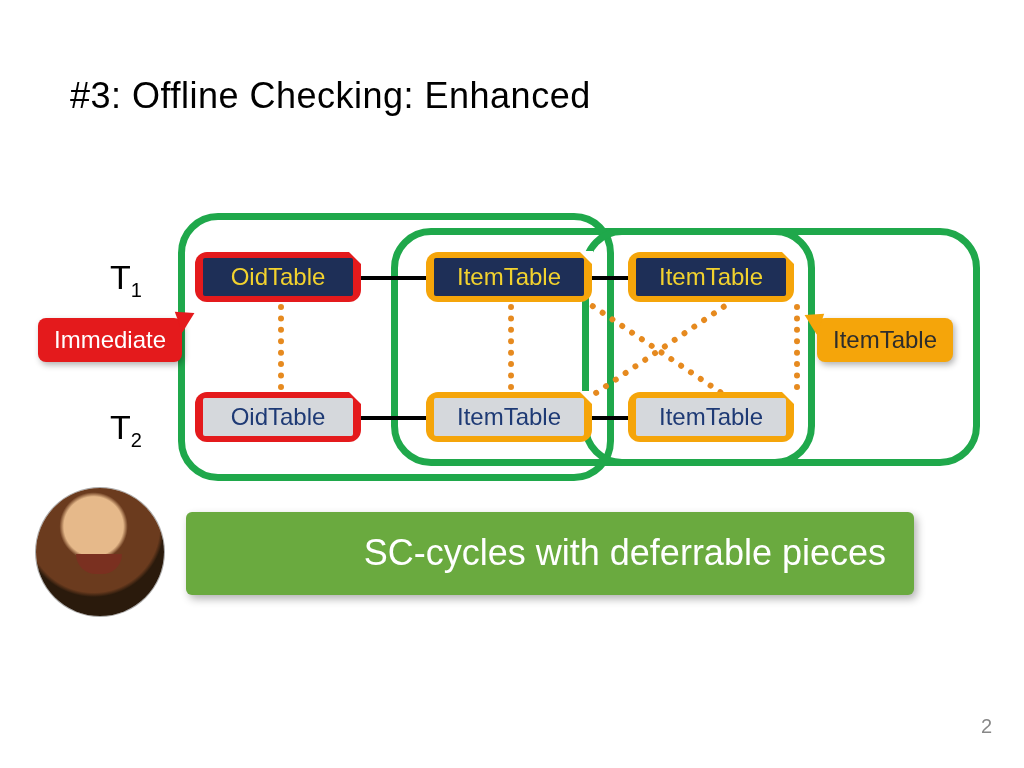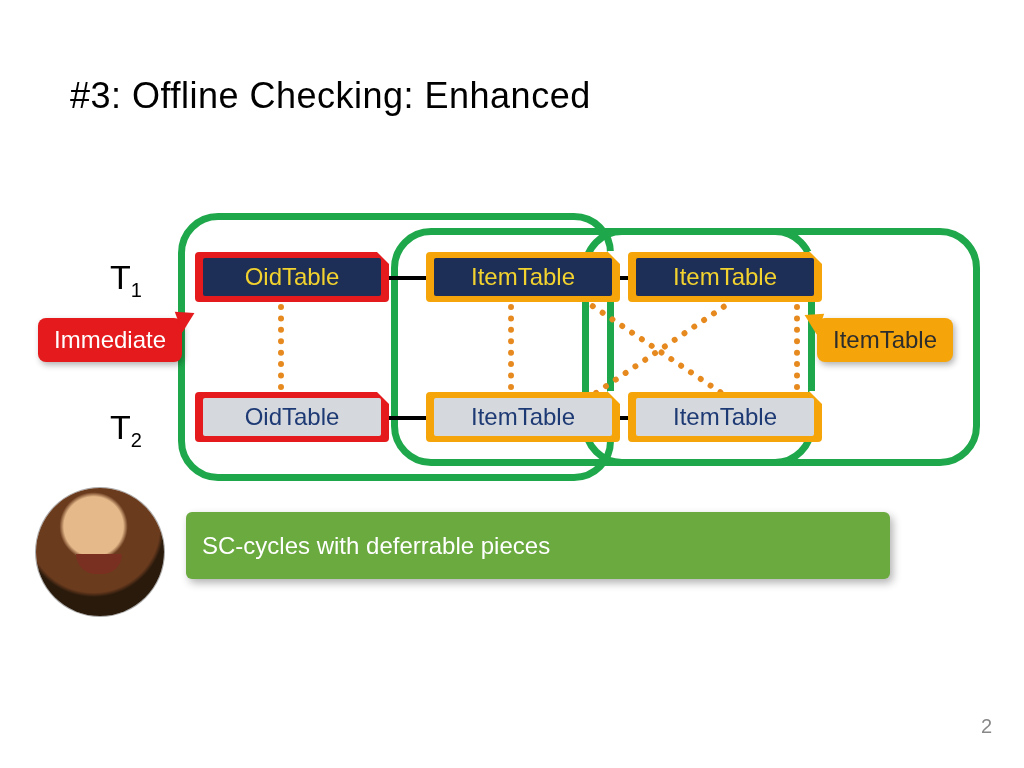--- a/index.html
+++ b/index.html
@@ -45,23 +45,23 @@
   .xline {
     position: absolute;
     height: 0;
     border-top: 6px dotted #e68a1f;
     transform-origin: 0 0;
   }
 
   
   .node {
     position: absolute;
-    width: 194px;
+    width: 166px;
     height: 50px;
-    border-radius: 4px;
+    border-radius: 12px;
   }
   .node .inner {
     position: absolute;
     left: 8px; top: 6px; right: 8px; bottom: 6px;
     display: flex;
     align-items: center;
     justify-content: center;
     font-size: 24px;
     border-radius: 2px;
   }
@@ -117,27 +117,27 @@
     border-top: 8px solid transparent;
     border-bottom: 14px solid transparent;
     transform: rotate(20deg);
   }
 
   
   .banner {
     position: absolute;
     left: 186px; top: 512px;
     width: 672px;
-    padding: 18px 16px;
+    padding: 18px 28px;
     background: #6aaa3f;
     border-radius: 6px;
     box-shadow: 3px 4px 8px rgba(0,0,0,.3);
     color: #fff;
-    font-size: 24px;
-    text-align: left;
+    font-size: 36px;
+    text-align: right;
     line-height: 1.3;
   }
 
   
   .avatar {
     position: absolute;
     left: 36px; top: 488px;
     width: 128px; height: 128px;
     border-radius: 50%;
     background: radial-gradient(circle at 45% 30%, #e6b98a 0 26%, #6b3b1e 30% 58%, #2a1a0c 62% 100%);

